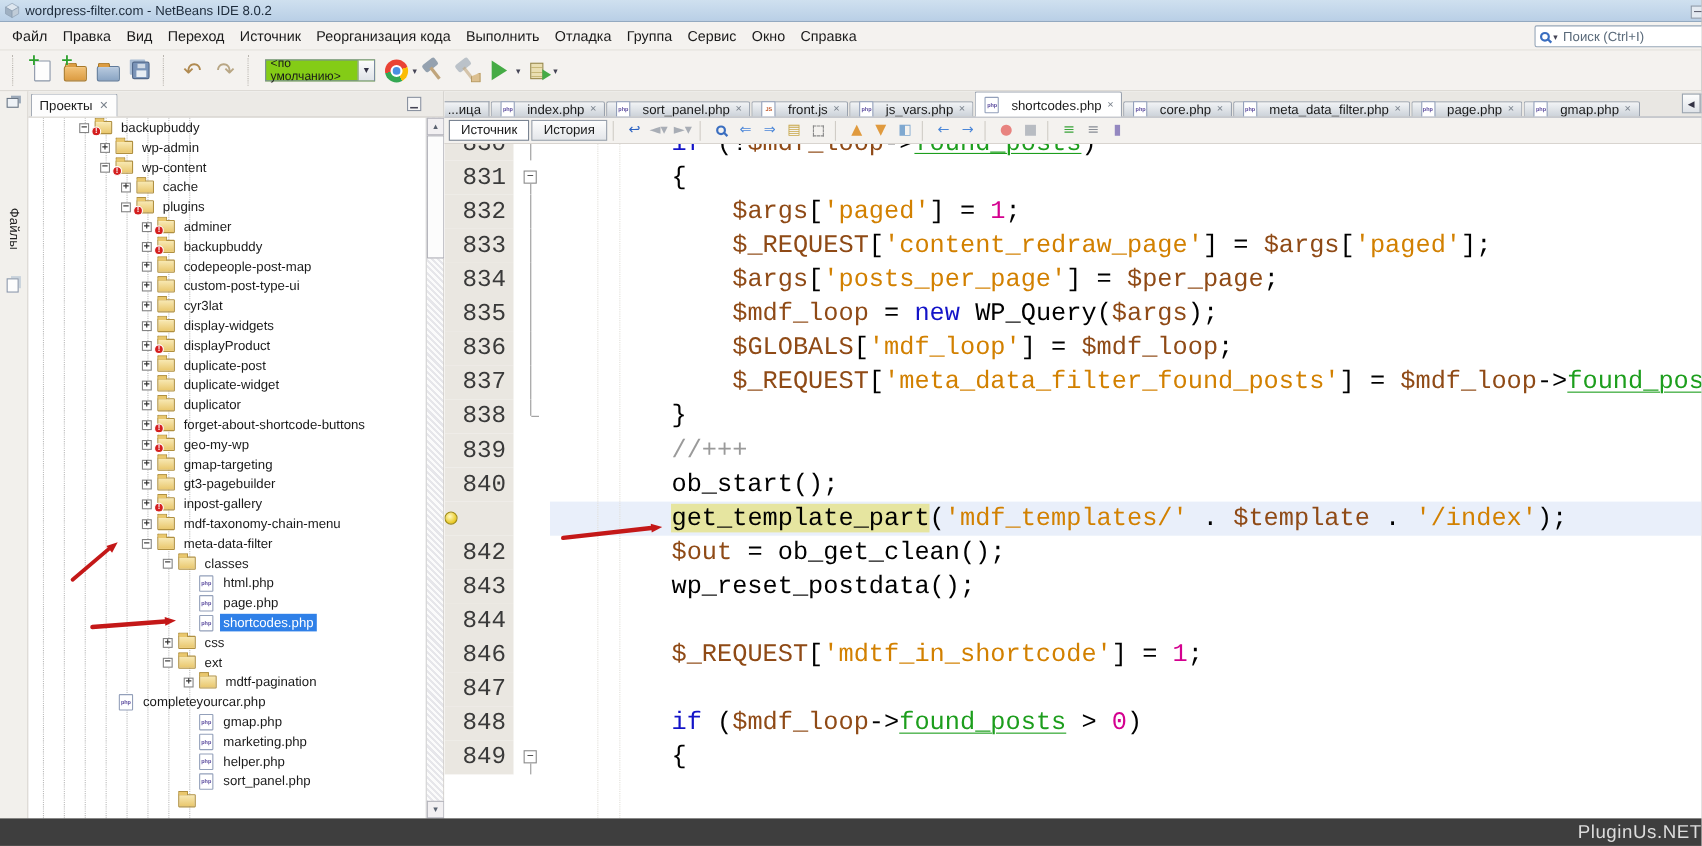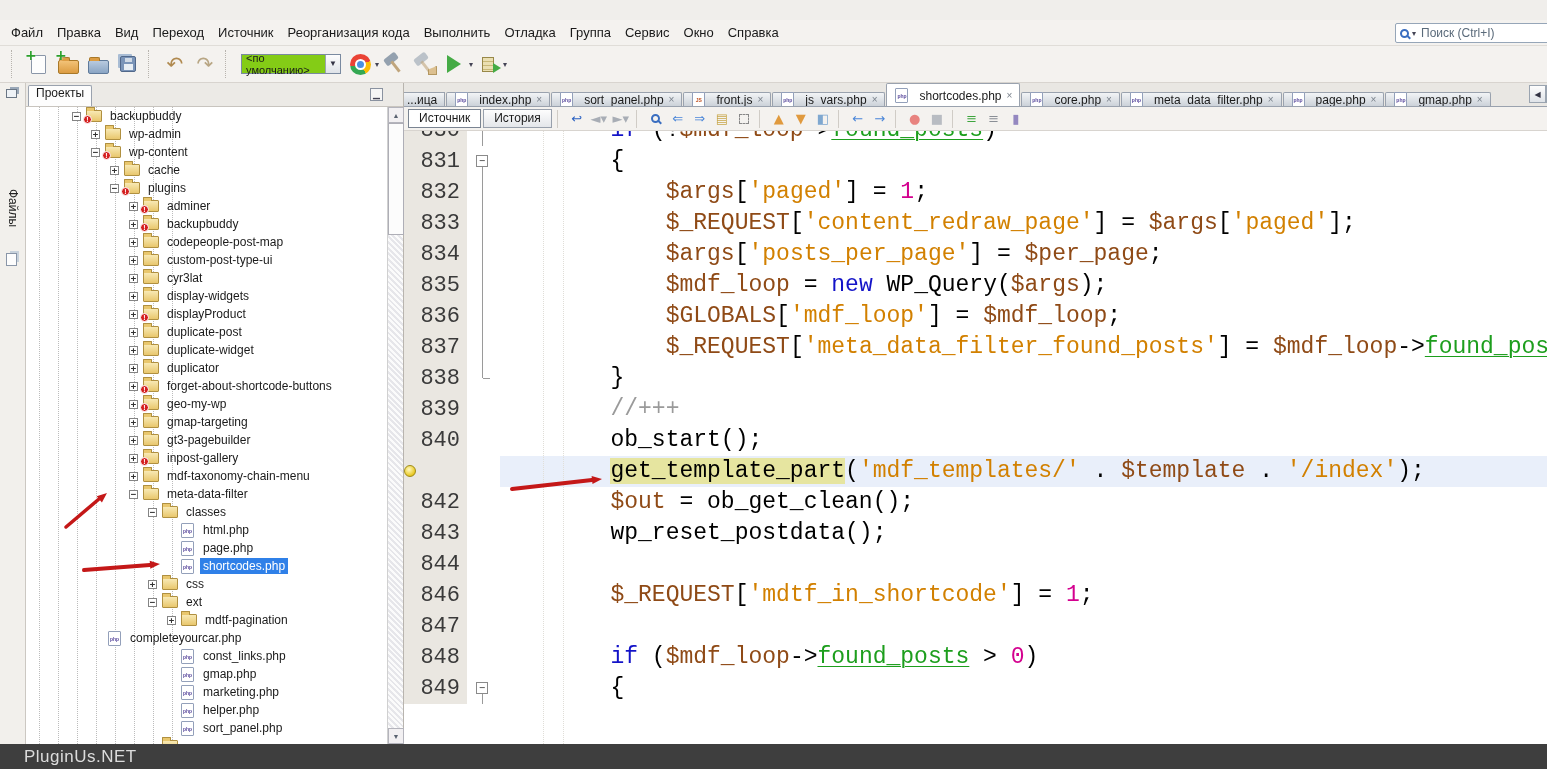--- a/index.html
+++ b/index.html
@@ -71,21 +71,21 @@
   .vlabel{position:absolute;top:118px;left:50%;transform:translateX(-50%) rotate(90deg);transform-origin:center;
     white-space:nowrap;font-size:12px;color:#222;}
   .files-ico{position:absolute;left:6px;top:170px;width:11px;height:13px;background:#fdfdfd;border:1px solid #8a96a8;
     box-shadow:3px -3px 0 -1px #c8d2dc;}
 
   
   .projects{position:absolute;left:26px;top:83px;width:378px;height:661px;background:#fff;border-right:1px solid #b8b4ae;}
   .phead{position:absolute;left:0;top:0;width:100%;height:24px;background:#eceae6;border-bottom:1px solid #c8c4be;
     display:flex;align-items:flex-end;}
   .ptab{height:21px;margin-left:2px;background:#fdfdfd;border:1px solid #9aa2ae;border-bottom:none;
-    border-radius:2px 2px 0 0;display:flex;align-items:center;gap:6px;padding:0 7px;font-size:12px;flex-direction:column;}
+    border-radius:2px 2px 0 0;display:flex;align-items:center;gap:6px;padding:0 7px;font-size:12px;}
   .ptab .x{color:#7a828c;font-size:10px;}
   .minbox{position:absolute;right:20px;top:5px;width:13px;height:13px;border:1px solid #8a92a0;background:#f6f6f6;
     font:bold 9px/10px "DejaVu Sans",sans-serif;text-align:center;color:#445;}
   .tree{position:absolute;left:0;top:24px;width:362px;height:637px;overflow:hidden;background:#fff;}
   .guide{position:absolute;top:0;bottom:0;width:0;border-left:1px dotted #bcbcbc;}
   .tree-row{height:18px;display:flex;align-items:center;white-space:nowrap;position:relative;font-size:12px;}
   .tslot{width:13px;flex:none;display:flex;align-items:center;}
   .tbox{width:9px;height:9px;background:#fff;border:1px solid #848484;font:bold 9px/7px "DejaVu Sans Mono",monospace;
     text-align:center;color:#333;}
   .ficon{position:relative;width:16px;height:12px;background:linear-gradient(#f8e9b4,#e9c76d);
@@ -147,29 +147,38 @@
   .c{color:#9a9a9a;}
   .f{color:#1d9e1d;text-decoration:underline;text-decoration-thickness:1px;text-underline-offset:3px;}
   .fn{background:#e6e5a0;}
   .bulb{display:inline-block;width:12px;height:12px;margin:9px 38px 0 0;border-radius:50%;
     background:radial-gradient(circle at 40% 35%,#fff9c0,#e9c822 70%,#c8a418);border:1px solid #a08c18;}
   .cguide{position:absolute;top:0;bottom:0;width:0;border-left:1px dotted #e0ded8;}
 
   
   .bottombar{position:absolute;left:0;top:744px;width:100%;height:25px;background:#3e3e3e;
     display:flex;align-items:center;padding-left:24px;color:#dcdcdc;
-    font:17px "Liberation Sans",sans-serif;letter-spacing:.5px;}
+    font:17px "Liberation Sans",sans-serif;letter-spacing:.5px;justify-content:flex-end;}
 
   .overlay{position:absolute;left:0;top:0;pointer-events:none;z-index:50;}
 </style>
 </head>
 <body>
 
 <div id="page">
 
+  <div class="titlebar">
+    <svg width="14" height="15">
+      <polygon points="7,1 13,4.5 7,8 1,4.5" fill="#dde6ef" stroke="#8a9cb0" stroke-width="0.6"></polygon>
+      <polygon points="1,4.5 7,8 7,14 1,10.5" fill="#9fb0c2" stroke="#8a9cb0" stroke-width="0.6"></polygon>
+      <polygon points="7,8 13,4.5 13,10.5 7,14" fill="#c0ccd8" stroke="#8a9cb0" stroke-width="0.6"></polygon>
+    </svg>
+    <span class="title">wordpress-filter.com - NetBeans IDE 8.0.2</span>
+    <span class="tb-btn">—</span>
+  </div>
 
   <div class="menubar">
     <span id="menu-items" style="display: flex;">
         <span class="menu-item">Файл</span>
         <span class="menu-item">Правка</span>
         <span class="menu-item">Вид</span>
         <span class="menu-item">Переход</span>
         <span class="menu-item">Источник</span>
         <span class="menu-item">Реорганизация кода</span>
         <span class="menu-item">Выполнить</span>
@@ -472,25 +481,20 @@
           <span class="tslot">
             <span class="tbox">+</span>
           </span>
           <span class="ficon"></span>
           <span class="tlabel">mdtf-pagination</span>
         </div>
         <div class="tree-row" style="padding-left: 68px;">
           <span class="tslot"></span>
           <span class="fico">php</span>
           <span class="tlabel">completeyourcar.php</span>
-        </div>
-        <div class="tree-row" style="padding-left: 141px;">
-          <span class="tslot"></span>
-          <span class="fico">php</span>
-          <span class="tlabel">const_links.php</span>
         </div>
         <div class="tree-row" style="padding-left: 141px;">
           <span class="tslot"></span>
           <span class="fico">php</span>
           <span class="tlabel">gmap.php</span>
         </div>
         <div class="tree-row" style="padding-left: 141px;">
           <span class="tslot"></span>
           <span class="fico">php</span>
           <span class="tlabel">marketing.php</span>

